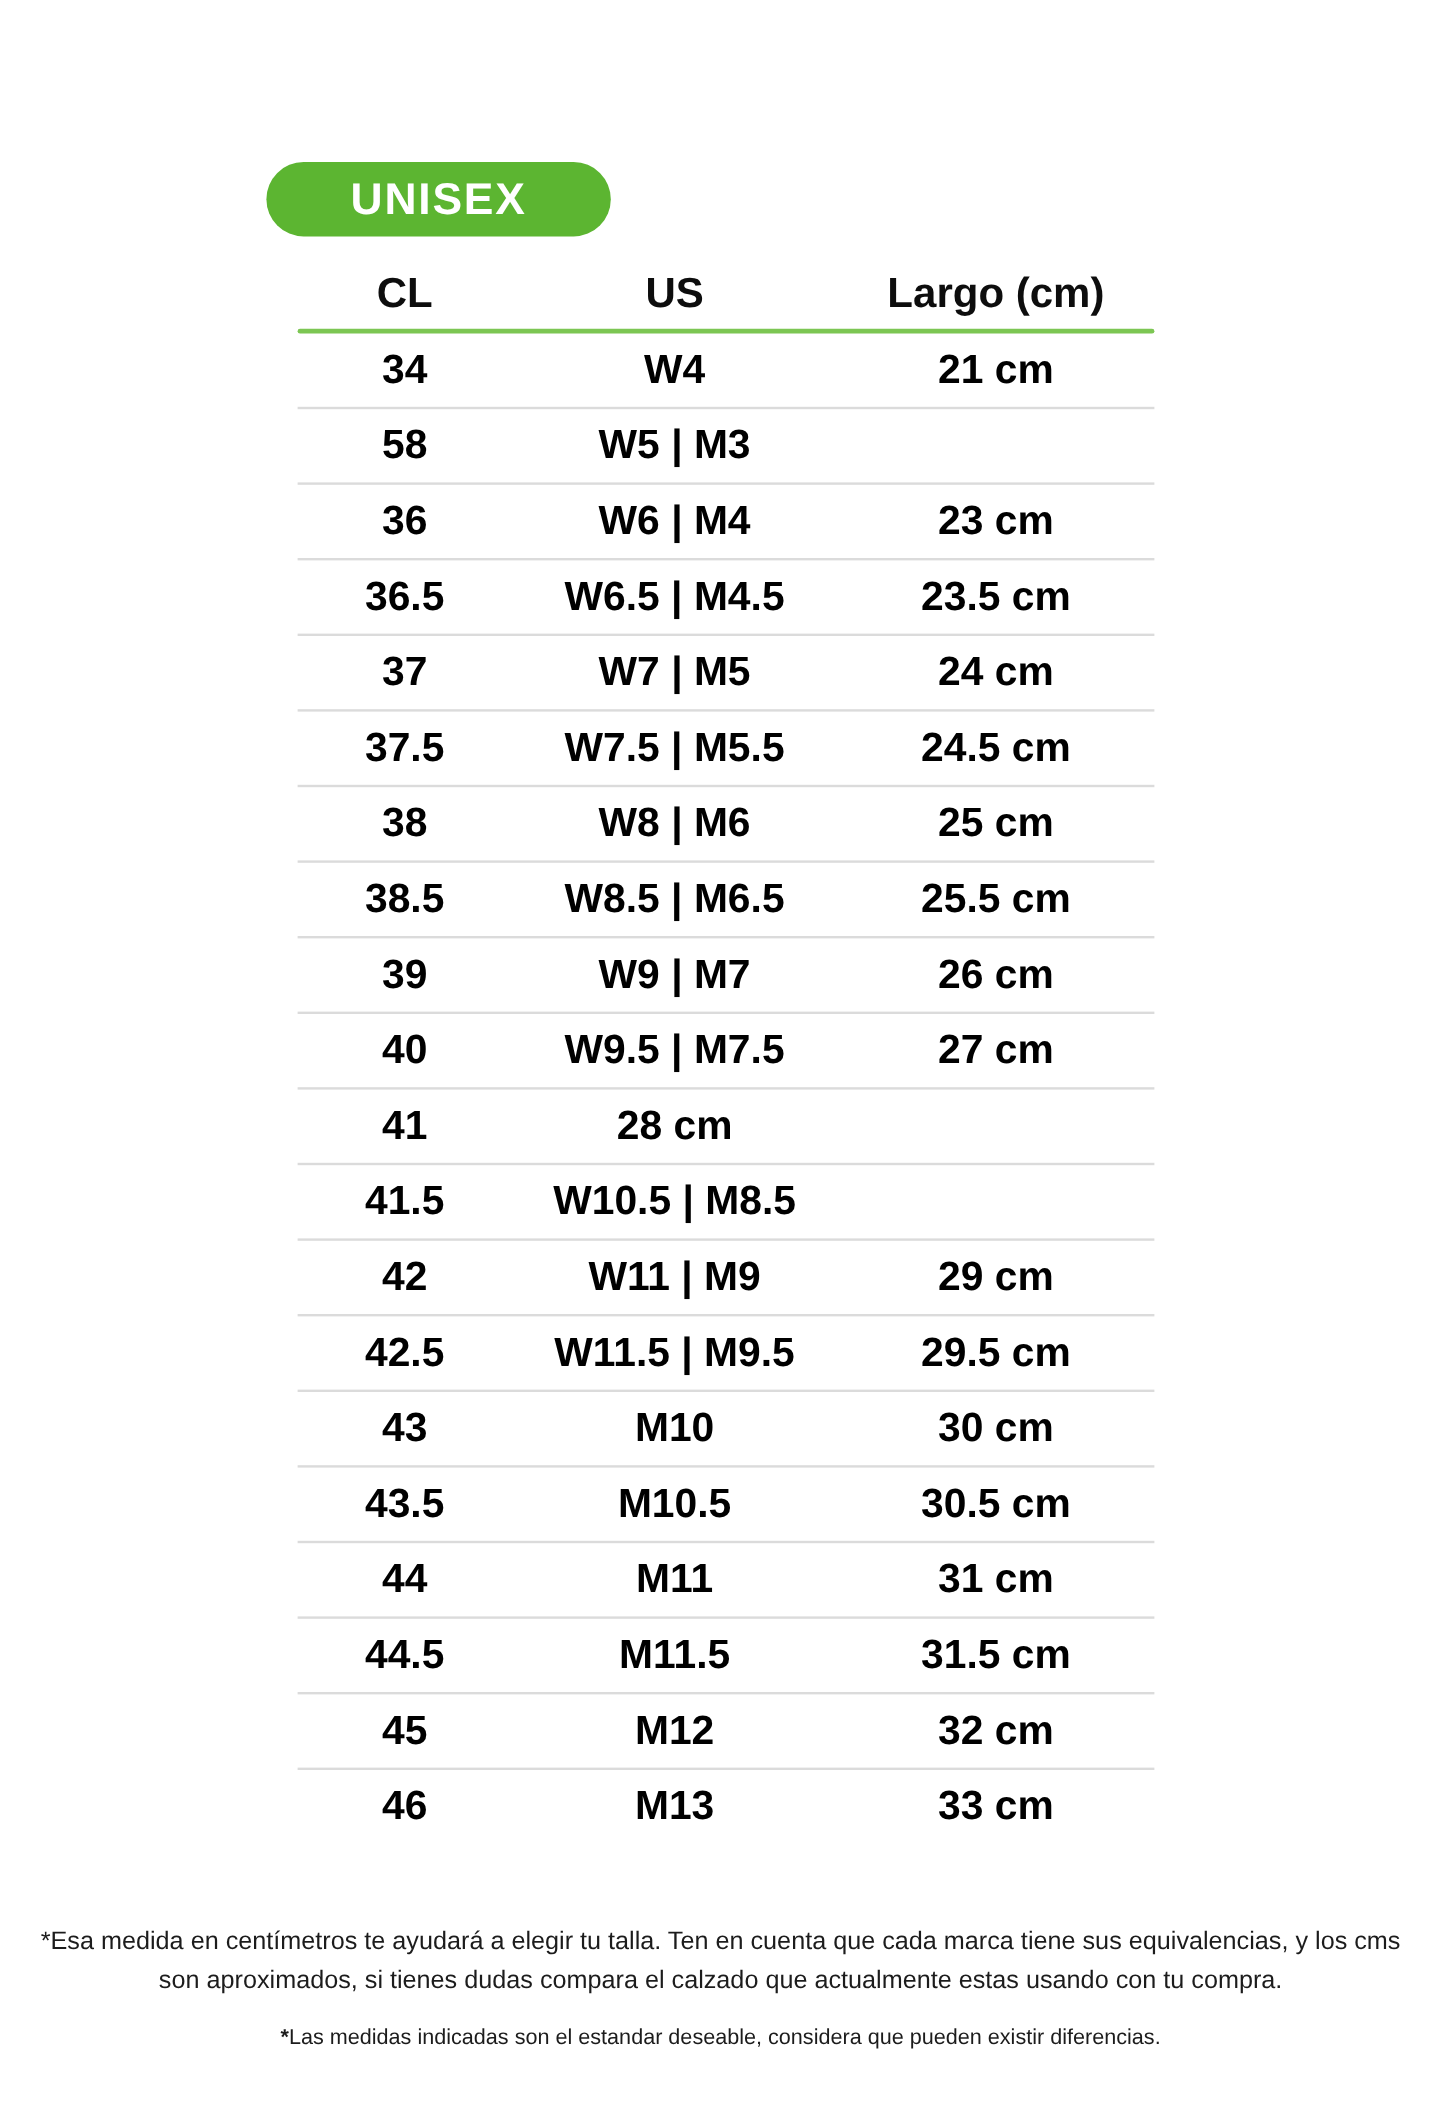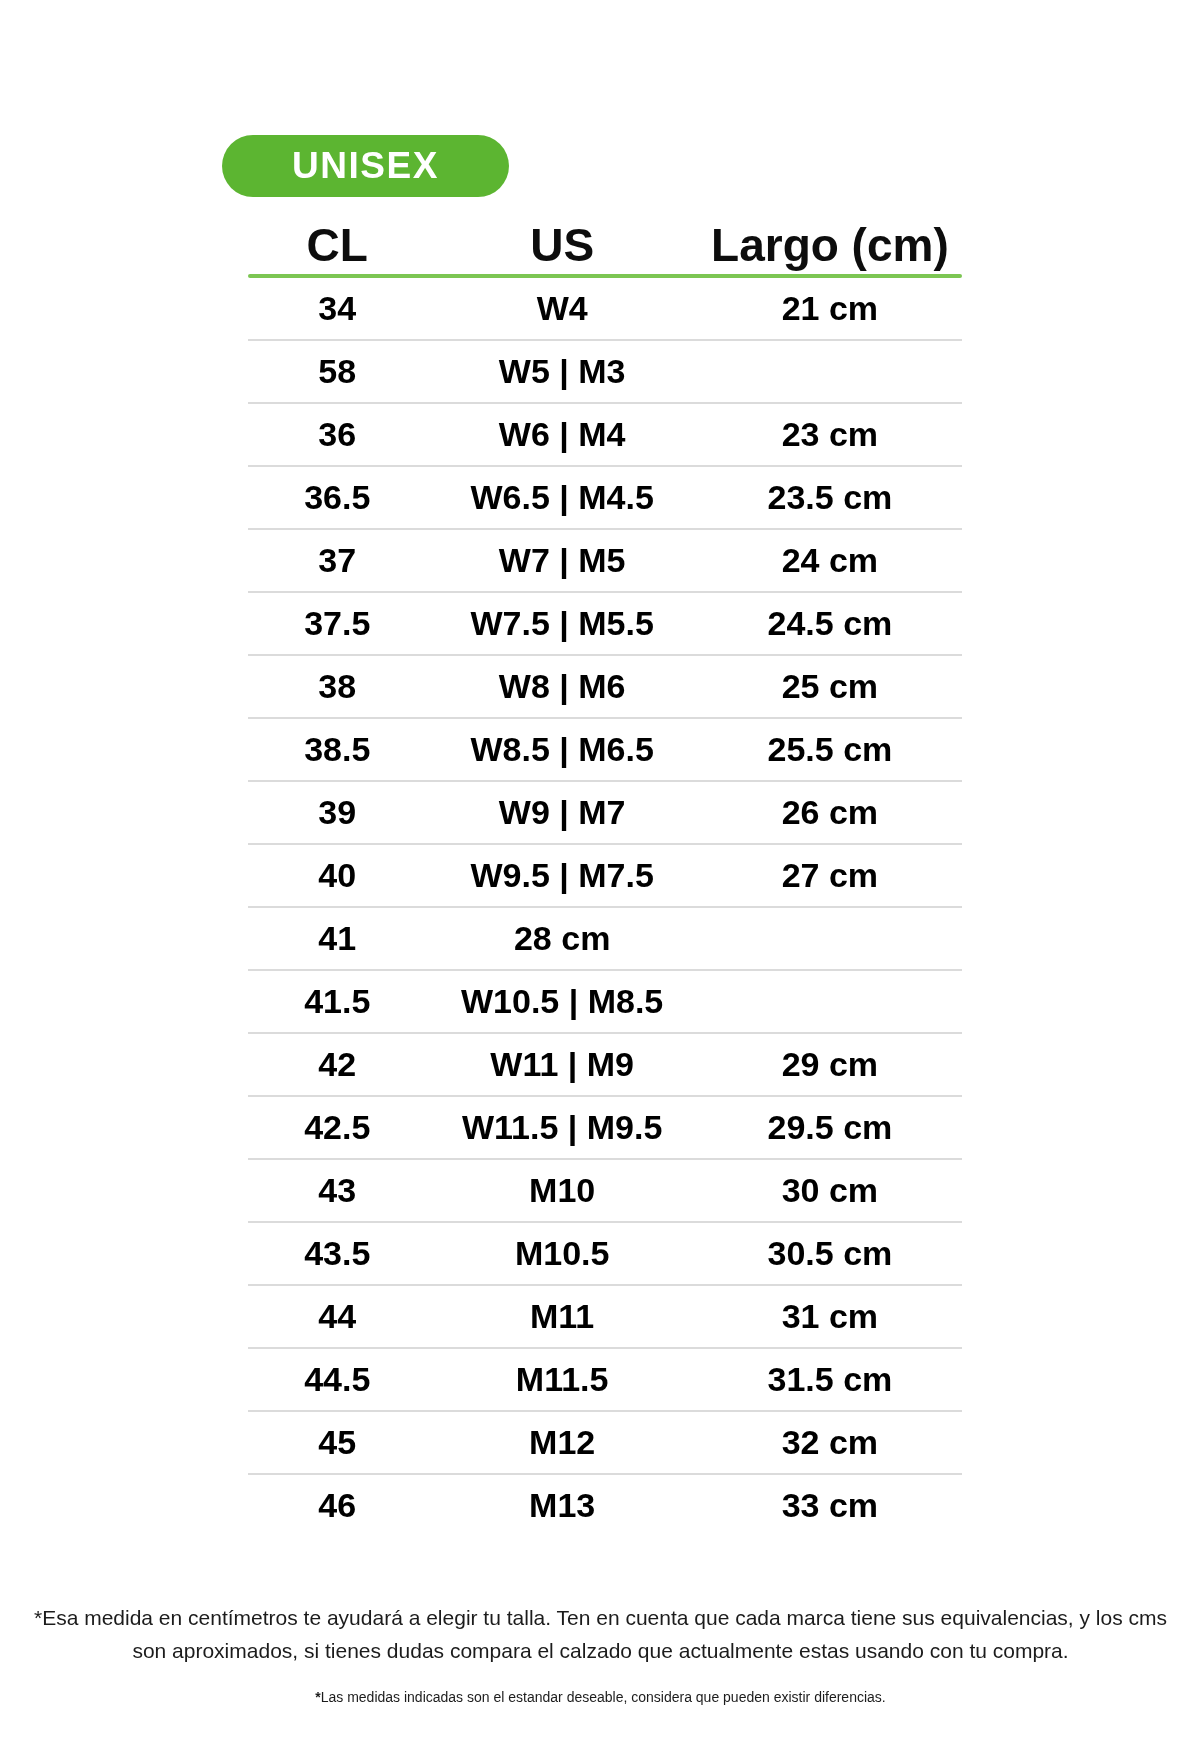--- a/index.html
+++ b/index.html
@@ -40,21 +40,21 @@
   }
   .thead {
     display: grid;
     grid-template-columns: 25% 38% 37%;
     height: 59px;
     align-items: center;
   }
   .th {
     text-align: center;
     font-weight: 900;
-    font-size: 46px;
+    font-size: 35px;
     color: #0d0d0d;
     white-space: nowrap;
   }
   .underline {
     height: 4px;
     border-radius: 2px;
   }
   .row {
     display: grid;
     grid-template-columns: 25% 38% 37%;
@@ -82,21 +82,21 @@
   }
   .note1 {
     margin: 0 auto;
     width: 1135px;
     font-size: 21px;
     line-height: 33px;
   }
   .note2 {
     margin: 14px auto 0;
     width: 1135px;
-    font-size: 14px;
+    font-size: 18px;
     line-height: 33px;
   }
   .note2 .asterisk {
     font-weight: 700;
   }
 </style>
 </head>
 <body>
 
 <div class="page">

